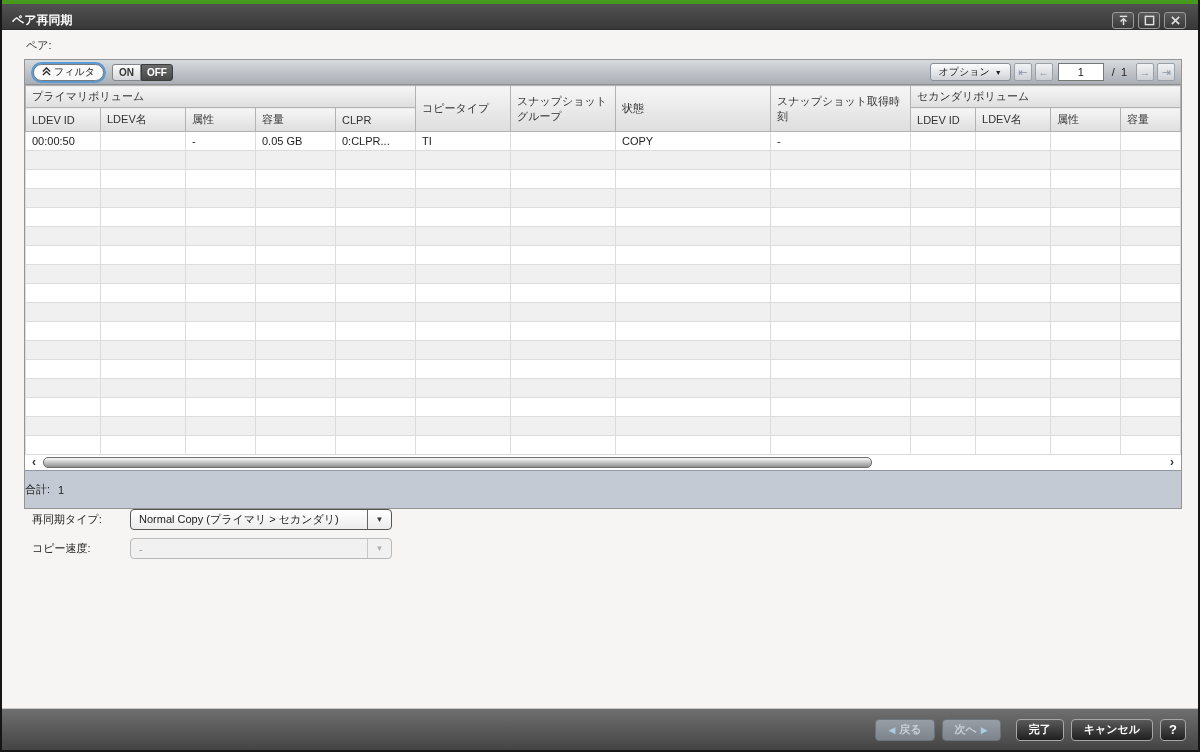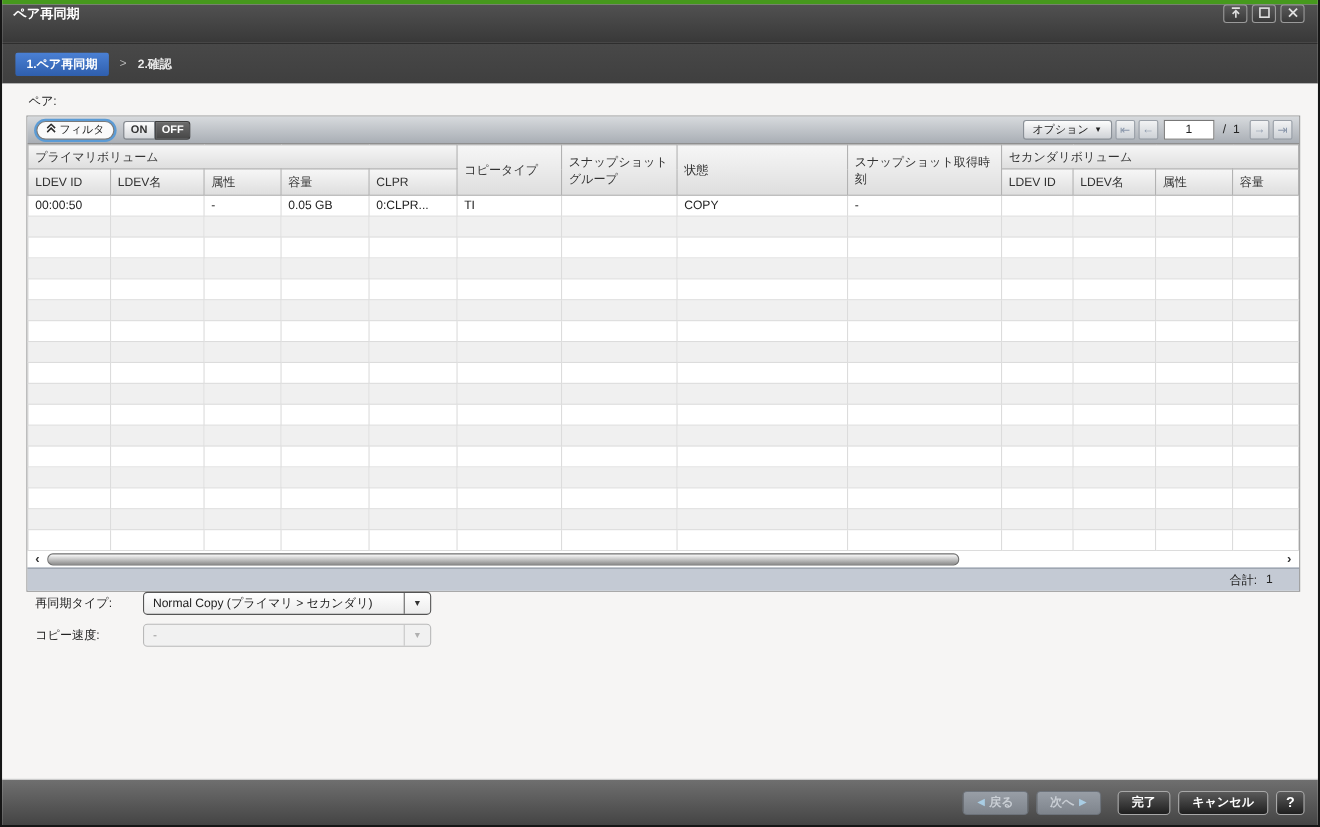--- a/index.html
+++ b/index.html
@@ -1,20 +1,20 @@
 <!DOCTYPE html>
 <html><head>
 <meta charset="utf-8">
 <style>
   * { margin:0; padding:0; box-sizing:border-box; }
   body { font-family:"Liberation Sans","DejaVu Sans",sans-serif; background:#888; }
   .window { width:1200px; height:752px; background:#f6f5f4; border-left:2px solid #161616; border-right:2px solid #161616; border-bottom:2px solid #161616; display:flex; flex-direction:column; position:relative; }
   .green-bar { height:4px; background:#46991d; }
   
-  .titlebar { height:36px; background:linear-gradient(#515151,#383838); display:flex; align-items:flex-start; border-bottom:1px solid #2e2e2e; }
+  .titlebar { height:26px; background:linear-gradient(#515151,#383838); display:flex; align-items:flex-end; border-bottom:1px solid #2e2e2e; }
   .titlebar .title { color:#fff; font-size:12px; font-weight:bold; padding-left:10px; flex:1; }
   .win-btn { width:22px; height:17px; margin-right:4px; border:1px solid #9a9a9a; border-radius:3px; background:linear-gradient(#5a5a5a,#3a3a3a); display:flex; align-items:center; justify-content:center; cursor:pointer; }
   .win-controls { display:flex; padding-right:8px; }
   
   .breadcrumbbar { height:36px; background:linear-gradient(#484848,#3f3f3f); display:flex; align-items:center; padding-left:12px; gap:10px; }
   .crumb-active { background:linear-gradient(#4a80d4,#2f5fae); color:#fff; font-size:11px; font-weight:bold; padding:3px 10px; border-radius:2px; }
   .crumb-sep { color:#bbb; font-size:11px; }
   .crumb { color:#e8e8e8; font-size:11px; font-weight:bold; }
   
   .content { flex:1; background:#f6f5f4; overflow:hidden; }
@@ -38,21 +38,21 @@
   .sub-row th { height:24px; }
   tbody td { height:19px; border:1px solid #dcdcdc; font-size:11px; color:#222; padding:0 6px; overflow:hidden; white-space:nowrap; text-overflow:ellipsis; }
   tbody tr:nth-child(even) { background:#f0f0f0; }
   tbody tr:nth-child(odd) { background:#fff; }
   td.num { text-align:left; }
   
   .hscroll { height:15px; display:flex; align-items:center; padding:0 3px; background:#fff; }
   .hs-arrow { width:12px; font-size:12px; font-weight:bold; color:#333; line-height:11px; text-align:center; cursor:pointer; }
   .hs-track { flex:1; height:11px; position:relative; margin:0 3px; }
   .hs-thumb { position:absolute; left:0; top:0; width:74%; height:11px; border:1px solid #6f6f6f; border-radius:5px; background:linear-gradient(#fbfbfb,#8f8f8f); cursor:pointer; }
-  .tbl-total { height:21px; background:#c4cad4; border-top:1px solid #8f97a3; font-size:11px; color:#222; display:flex; align-items:center; justify-content:flex-end; padding-right:24px; gap:8px; }
+  .tbl-total { height:38px; background:#c4cad4; border-top:1px solid #8f97a3; font-size:11px; color:#222; display:flex; align-items:center; padding-right:24px; gap:8px; }
   
   .form-row { display:flex; align-items:center; margin:0 0 8px 30px; }
   .form-row:first-of-type { margin-top:14px; }
   .form-label { width:98px; font-size:11px; color:#222; }
   .dropdown { width:262px; height:21px; display:flex; align-items:center; border:1px solid #555; border-radius:4px; background:linear-gradient(#fff,#ececec); cursor:pointer; }
   .dropdown .dd-value { flex:1; font-size:11px; color:#222; padding:0 8px; white-space:nowrap; overflow:hidden; }
   .dropdown .dd-arrow { width:24px; align-self:stretch; border-left:1px solid #666; display:flex; align-items:center; justify-content:center; font-size:8px; color:#333; }
   .dropdown.disabled { border-color:#b9b9b9; background:#f1f1f1; cursor:default; }
   .dropdown.disabled .dd-value { color:#9a9a9a; }
   .dropdown.disabled .dd-arrow { border-left-color:#c6c6c6; color:#b0b0b0; }
@@ -93,25 +93,20 @@
       <div class="win-btn">
         <span>
           <svg width="11" height="11" viewBox="0 0 12 12">
               <path d="M2 2 L10 10 M10 2 L2 10" stroke="#e0e0e0" stroke-width="1.8" fill="none"></path>
             </svg>
         </span>
       </div>
     </div>
   </div>
 
-  <div class="breadcrumbbar">
-    <span class="crumb-active">1.ペア再同期</span>
-    <span class="crumb-sep">&gt;</span>
-    <span class="crumb">2.確認</span>
-  </div>
 
   <div class="content">
     <div class="pair-label">ペア:</div>
 
     <div class="table-wrap">
 
       <div class="tbl-toolbar">
         <div class="filter-btn">
           <span>
             <svg width="9" height="9" viewBox="0 0 10 10">

